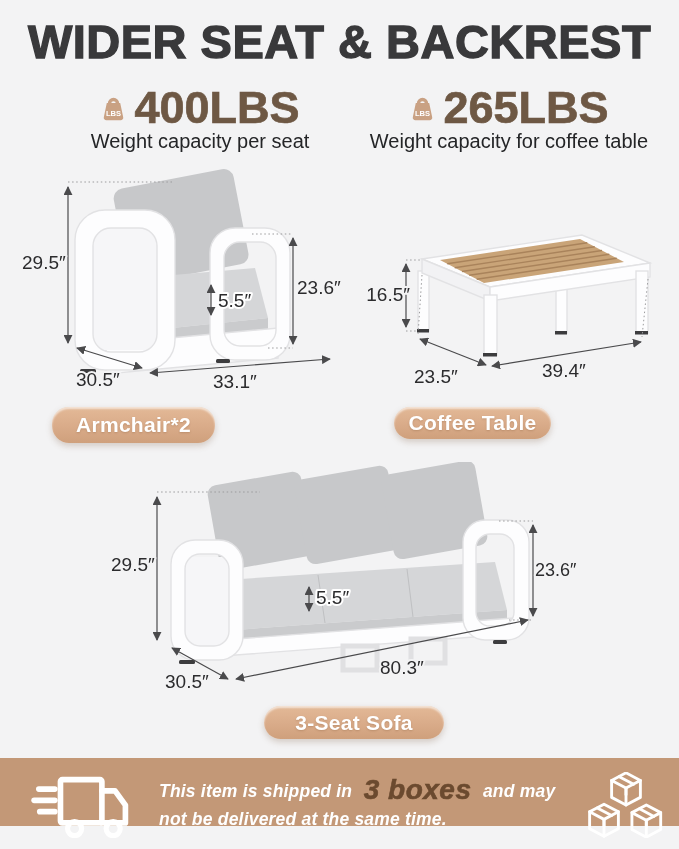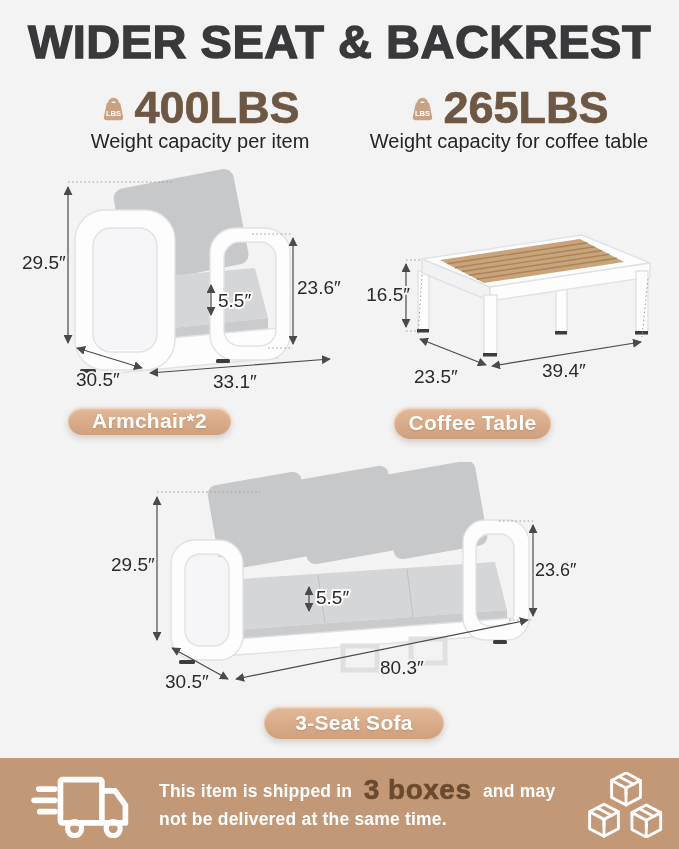--- a/index.html
+++ b/index.html
@@ -51,22 +51,23 @@
   .pill{
     position:absolute;display:flex;align-items:center;justify-content:center;
     border-radius:17px;color:var(--pill-text,#fff);
     background:linear-gradient(180deg,#e3b997 0%,var(--pill-bg,#d9ab89) 55%,#cfa07c 100%);
     box-shadow:0 3px 6px rgba(120,85,55,.25), inset 0 2px 2px rgba(255,255,255,.6);
     font-size:21px;font-weight:700;text-shadow:0 1px 2px rgba(110,70,40,.25);
     letter-spacing:.3px;
   }
   
   .banner{
-    position:absolute;left:0;top:758px;width:679px;height:91px;
+    position:absolute;left:0;top:758px;width:679px;height:68px;
     background:var(--banner-bg,#c39877);
+    font-style:italic;
   }
   .banner .truck{position:absolute;left:30px;top:16px;width:108px;height:64px;}
   .banner .boxes{position:absolute;left:580px;top:14px;width:92px;height:66px;}
   .banner .txt{position:absolute;left:159px;top:16px;width:430px;color:var(--banner-text,#fff);}
   .banner .l1{white-space:nowrap;}
   .banner .l1 .small,.banner .l2{font-size:17.5px;font-weight:700;letter-spacing:.2px;}
   .banner .hl{
     font-size:28px;font-weight:700;color:var(--banner-highlight,#6b4a2f);
     margin:0 7px;vertical-align:-2px;letter-spacing:.5px;
     -webkit-text-stroke:.6px var(--banner-highlight,#6b4a2f);
@@ -82,21 +83,21 @@
 
   <div class="badge" id="badge-seat">
     <div class="valrow">
       <svg class="wicon" viewBox="0 0 27 30">
         <path d="M9.5 9.5 a4 4 0 1 1 8 0" fill="none" stroke="var(--accent-tan,#c9a183)" stroke-width="3.4"></path>
         <path d="M6.8 9 h13.4 l3 14.2 a2.6 2.6 0 0 1 -2.6 3.1 H6.4 a2.6 2.6 0 0 1 -2.6 -3.1 z" fill="var(--accent-tan,#c9a183)"></path>
         <text x="13.5" y="21.6" text-anchor="middle" font-size="7.6" font-weight="700" fill="#ffffff">LBS</text>
       </svg>
       <span class="val">400LBS</span>
     </div>
-    <div class="cap">Weight capacity per item</div>
+    <div class="cap">Weight capacity per seat</div>
   </div>
 
   <div class="badge" id="badge-table">
     <div class="valrow">
       <svg class="wicon" viewBox="0 0 27 30">
         <path d="M9.5 9.5 a4 4 0 1 1 8 0" fill="none" stroke="var(--accent-tan,#c9a183)" stroke-width="3.4"></path>
         <path d="M6.8 9 h13.4 l3 14.2 a2.6 2.6 0 0 1 -2.6 3.1 H6.4 a2.6 2.6 0 0 1 -2.6 -3.1 z" fill="var(--accent-tan,#c9a183)"></path>
         <text x="13.5" y="21.6" text-anchor="middle" font-size="7.6" font-weight="700" fill="#ffffff">LBS</text>
       </svg>
       <span class="val">265LBS</span>
@@ -132,21 +133,21 @@
       <path class="dim" d="M273,70 V176" marker-start="url(#arrA)" marker-end="url(#arrA)"></path>
       <text class="dimlabel" x="277" y="126">23.6″</text>
       <path class="dim" d="M191,117 V147" marker-start="url(#arrA)" marker-end="url(#arrA)"></path>
       <text class="dimlabel" x="198" y="139" style="stroke:#ffffff">5.5″</text>
       <path class="dim" d="M57,180 L122,200" marker-start="url(#arrA)" marker-end="url(#arrA)"></path>
       <text class="dimlabel" x="56" y="218">30.5″</text>
       <path class="dim" d="M130,205 L310,191" marker-start="url(#arrA)" marker-end="url(#arrA)"></path>
       <text class="dimlabel" x="193" y="220">33.1″</text>
     </g>
   </svg>
-  <div class="pill" style="left:68px;top:407px;width:163px;height:28px">
+  <div class="pill" style="left:52px;top:407px;width:163px;height:36px">
     <span>Armchair*2</span>
   </div>
 
   <svg class="fig" style="left:360px;top:225px" width="315" height="190" viewBox="0 0 315 190">
     <defs>
       <marker id="arrT" viewBox="0 0 10 10" refX="9" refY="5" markerWidth="7.5" markerHeight="7.5" orient="auto-start-reverse">
           <path d="M0 0 L10 5 L0 10 z" fill="#4a4a4c"></path>
         </marker>
     </defs>
     <g>

